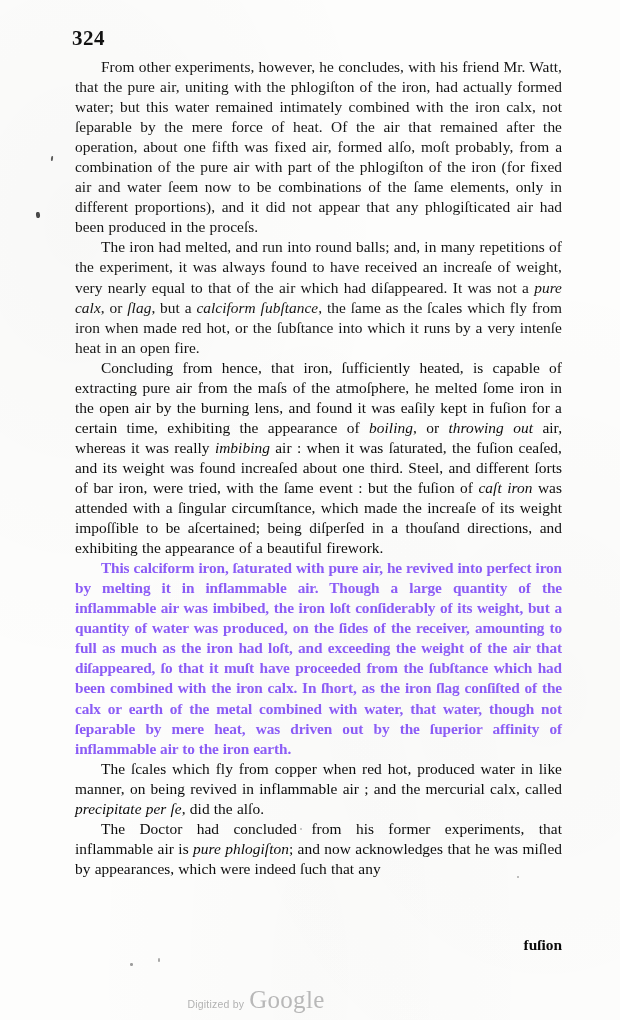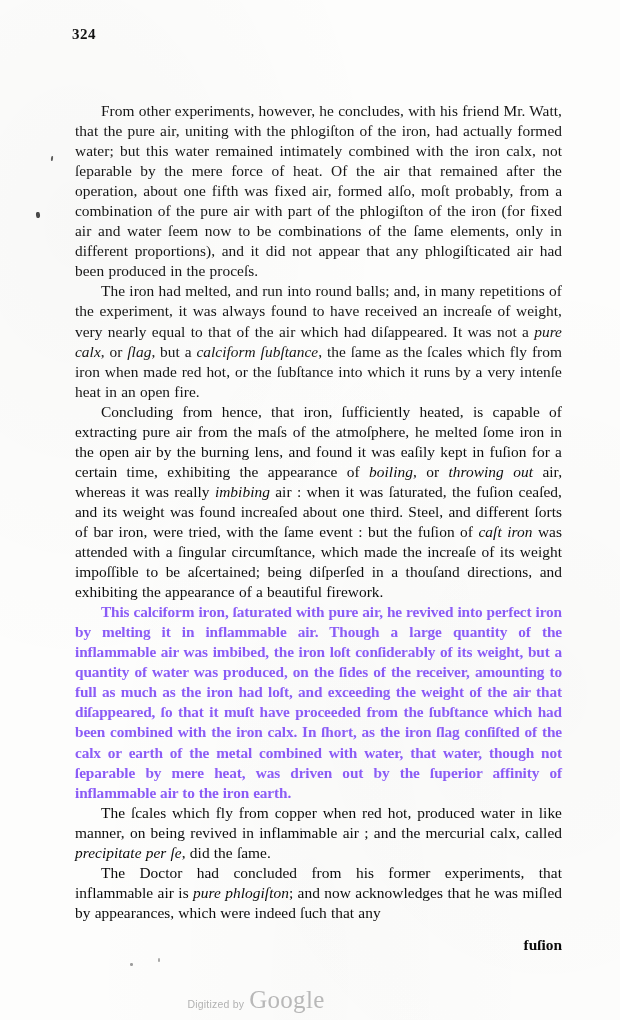--- a/index.html
+++ b/index.html
@@ -43,21 +43,21 @@
     top: 22px;
     width: 490px;
     height: 26px;
   }
   .folio {
     position: absolute;
     left: 0;
     top: 4px;
     font-family: "Liberation Serif", "DejaVu Serif", serif;
     font-weight: bold;
-    font-size: 15px;
+    font-size: 21px;
     color: #121212;
     letter-spacing: 0.5px;
   }
   .head-title {
     position: absolute;
     left: 68px;
     top: 0;
     width: 420px;
     text-align: center;
     font-style: italic;
@@ -67,21 +67,20 @@
     letter-spacing: 0.2px;
     white-space: nowrap;
   }
 
   
   .textblock {
     position: absolute;
     left: 75px;
     top: 57px;
     width: 487px;
-    margin-top: 44px;
   }
   p.para {
     margin: 0;
     text-align: justify;
     text-justify: inter-word;
     font-size: 15.4px;
     line-height: 20.05px;
     color: #131313;
     text-indent: 26px;
     letter-spacing: 0.04px;
@@ -155,21 +154,21 @@
 
     <div class="running-head">
       <span class="folio">324</span>
     </div>
 
     <div class="textblock">
         <p class="para w-normal">From other experiments, however, he concludes, with his friend Mr. Watt, that the pure air, uniting with the phlogiſton of the iron, had actually formed water; but this water remained intimately combined with the iron calx, not ſeparable by the mere force of heat. Of the air that remained after the operation, about one fifth was fixed air, formed alſo, moſt probably, from a combination of the pure air with part of the phlogiſton of the iron (for fixed air and water ſeem now to be combinations of the ſame elements, only in different proportions), and it did not appear that any phlogiſticated air had been produced in the proceſs.</p>
         <p class="para w-normal"><span>The iron had melted, and run into round balls; and, in many repetitions of the experiment, it was always found to have received an increaſe of weight, very nearly equal to that of the air which had diſappeared. It was not a </span><i>pure calx</i><span>, or </span><i>ſlag</i><span>, but a </span><i>calciform ſubſtance</i><span>, the ſame as the ſcales which fly from iron when made red hot, or the ſubſtance into which it runs by a very intenſe heat in an open fire.</span></p>
         <p class="para w-mid"><span>Concluding from hence, that iron, ſufficiently heated, is capable of extracting pure air from the maſs of the atmoſphere, he melted ſome iron in the open air by the burning lens, and found it was eaſily kept in fuſion for a certain time, exhibiting the appearance of </span><i>boiling</i><span>, or </span><i>throwing out</i><span> air, whereas it was really </span><i>imbibing</i><span> air : when it was ſaturated, the fuſion ceaſed, and its weight was found increaſed about one third. Steel, and different ſorts of bar iron, were tried, with the ſame event : but the fuſion of </span><i>caſt iron</i><span> was attended with a ſingular circumſtance, which made the increaſe of its weight impoſſible to be aſcertained; being diſperſed in a thouſand directions, and exhibiting the appearance of a beautiful firework.</span></p>
         <p class="para w-heavy">This calciform iron, ſaturated with pure air, he revived into perfect iron by melting it in inflammable air. Though a large quantity of the inflammable air was imbibed, the iron loſt conſiderably of its weight, but a quantity of water was produced, on the ſides of the receiver, amounting to full as much as the iron had loſt, and exceeding the weight of the air that diſappeared, ſo that it muſt have proceeded from the ſubſtance which had been combined with the iron calx. In ſhort, as the iron ſlag conſiſted of the calx or earth of the metal combined with water, that water, though not ſeparable by mere heat, was driven out by the ſuperior affinity of inflammable air to the iron earth.</p>
-        <p class="para w-mixed"><span>The ſcales which fly from copper when red hot, produced water in like manner, on being revived in inflammable air ; and the mercurial calx, called </span><i>precipitate per ſe</i><span>, did the ſame.</span></p>
+        <p class="para w-mixed"><span>The ſcales which fly from copper when red hot, produced water in like manner, on being revived in inflammable air ; and the mercurial calx, called </span><i>precipitate per ſe</i><span>, did the alſo.</span></p>
         <p class="para w-mixed"><span>The Doctor had concluded from his former experiments, that inflammable air is </span><i>pure phlogiſton</i><span>; and now acknowledges that he was miſled by appearances, which were indeed ſuch that any</span></p>
       </div>
 
     <div class="catchword">fuſion</div>
 
   </div>
 
   <span class="ink-mark mark-a"></span>
   <span class="ink-mark mark-b"></span>
   <span class="ink-mark mark-c"></span>

